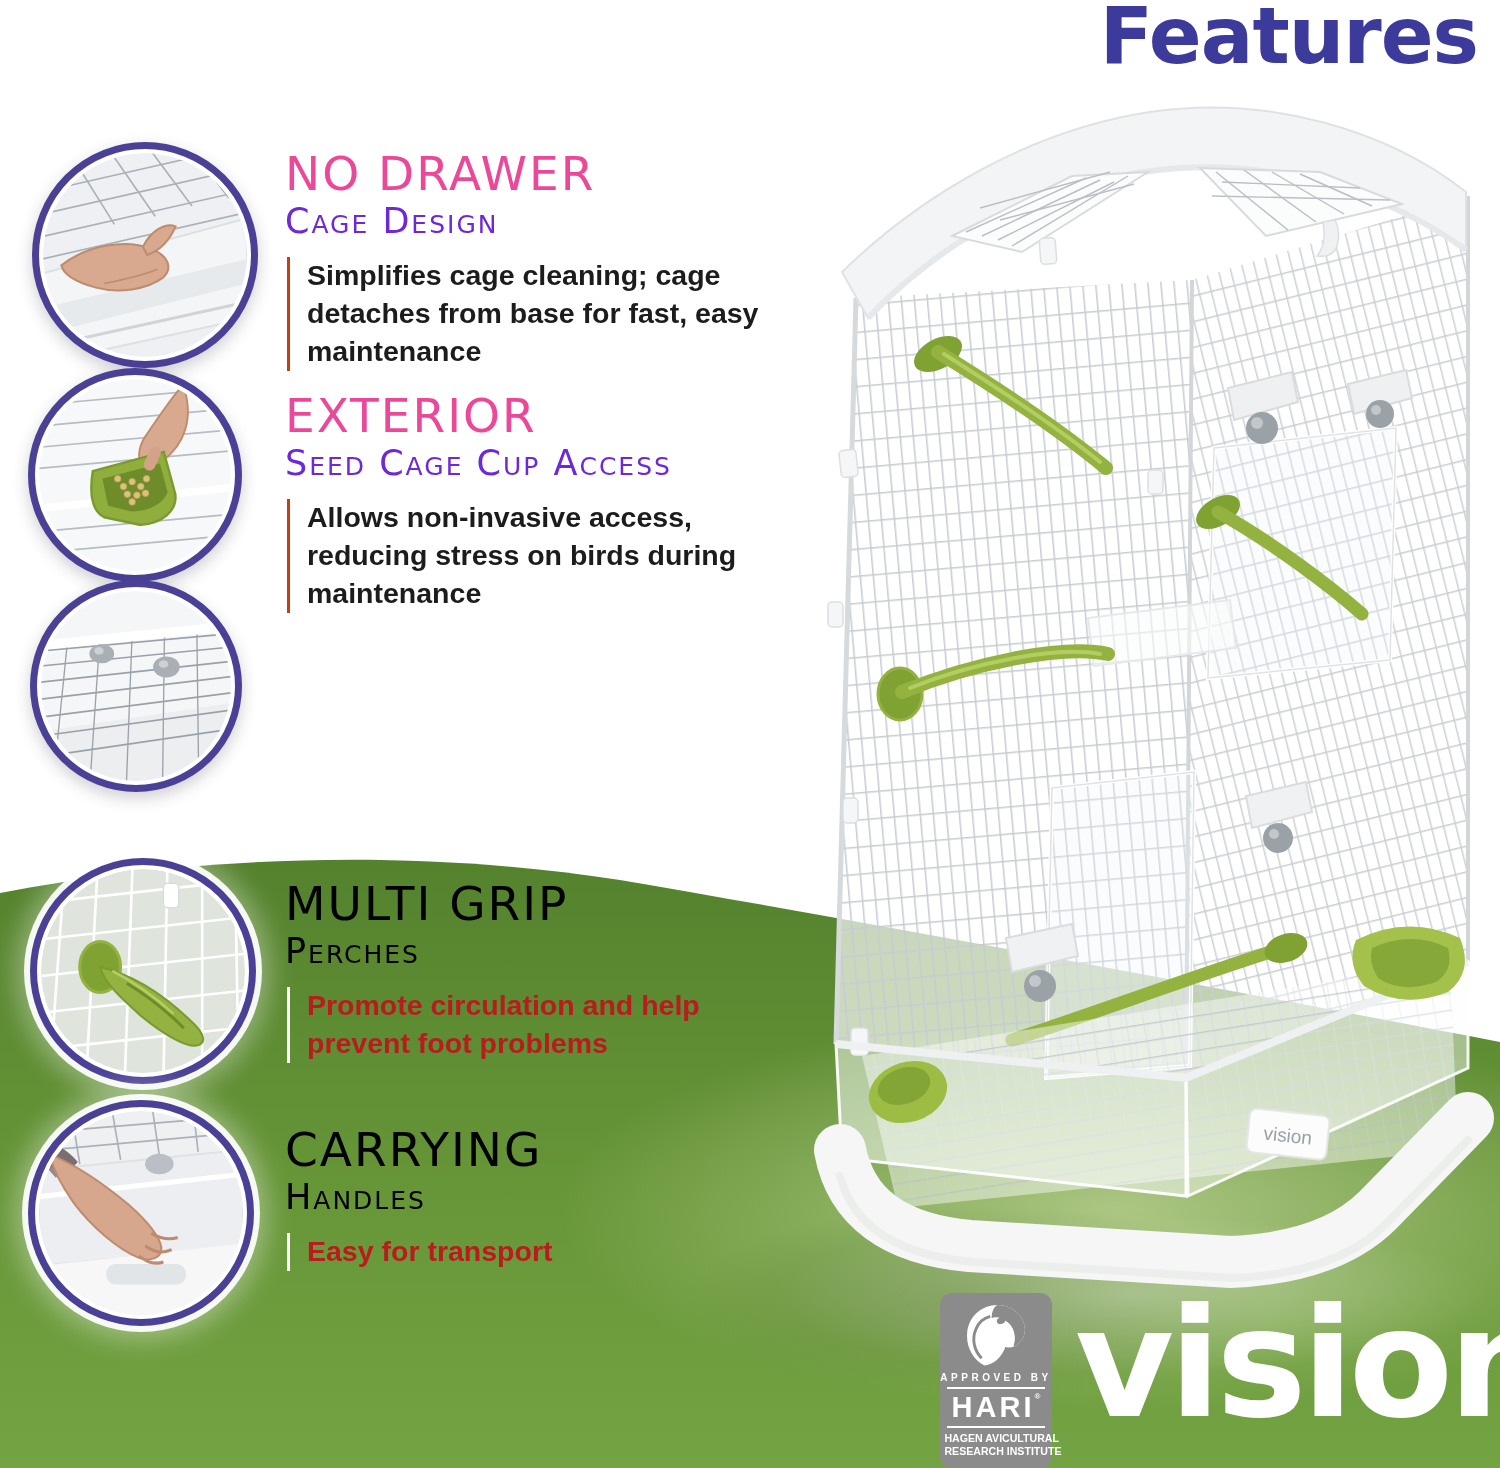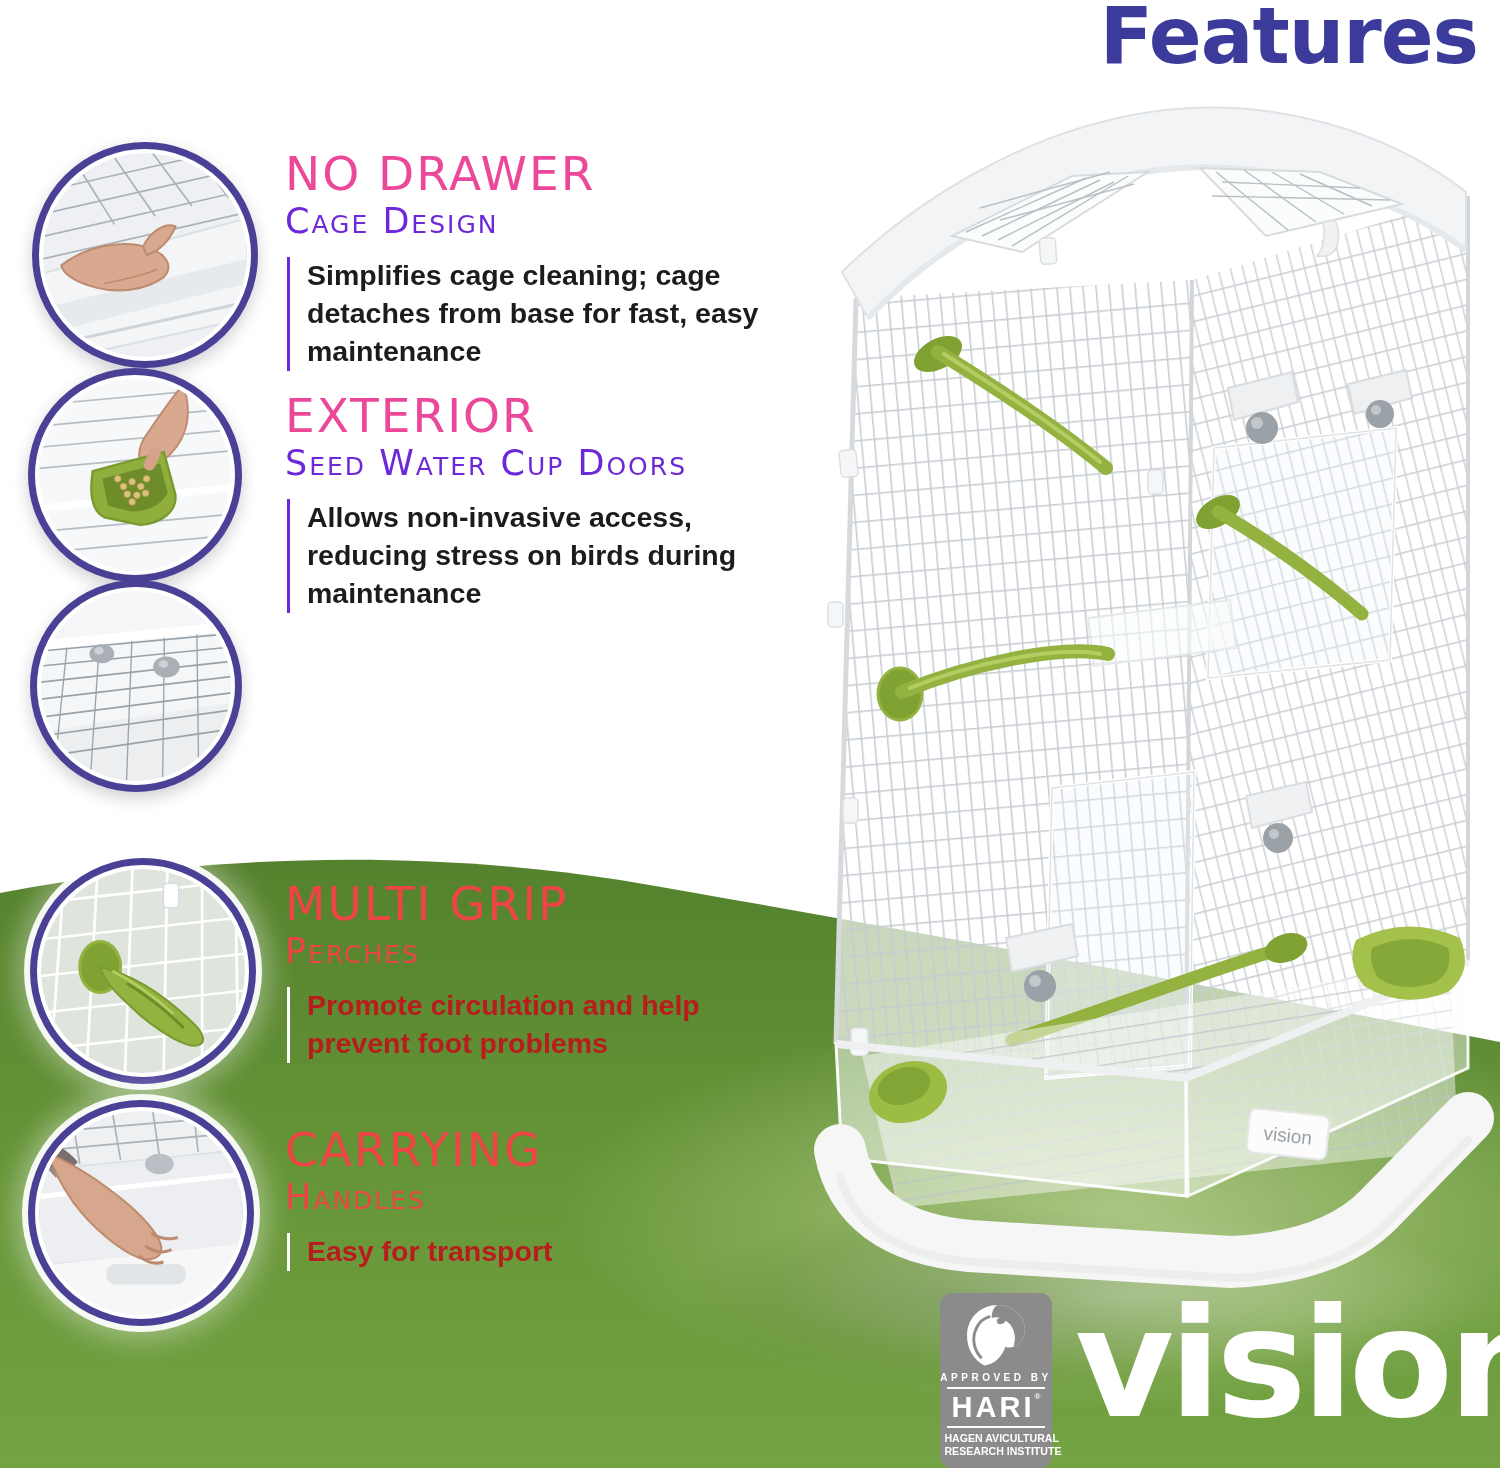--- a/index.html
+++ b/index.html
@@ -26,25 +26,25 @@
   .ftext{position:absolute;left:285px;z-index:4;}
   .fhead{
     font-family:"DejaVu Sans",sans-serif;font-weight:400;font-size:47px;line-height:1;
     letter-spacing:2px;color:#ec4899;
   }
   .fsub{
     font-family:"DejaVu Sans",sans-serif;font-weight:400;font-size:35px;line-height:1;
     letter-spacing:2px;color:#6d28d9;font-variant:small-caps;margin-top:7px;
   }
   .fbody{
-    margin-top:18px;margin-left:2px;border-left:3px solid #6d28d9;padding-left:17px;
+    margin-top:18px;margin-left:2px;border-left:3px solid #c2410c;padding-left:17px;
     font-family:"Liberation Sans",sans-serif;font-weight:bold;font-size:28.5px;
     line-height:1.33;color:#1c1c1e;
   }
-  .ftext.light .fhead,.ftext.light .fsub{color:#ef4444;}
+  .ftext.light .fhead,.ftext.light .fsub{color:#000000;}
   .ftext.light .fbody{color:#b91c1c;border-left-color:#ffffff;}
   .w480{width:480px}.w500{width:500px}.w545{width:545px}.w460{width:460px}
   
   .hari{
     position:absolute;left:940px;top:1293px;width:112px;height:175px;z-index:6;
     background:#8b8b8b;color:#ffffff;text-align:center;box-sizing:border-box;padding-top:6px;border-radius:12px;
   }
   .hari svg{display:block;margin:0 auto;}
   .hari .approved{font-size:10px;letter-spacing:3.5px;font-weight:bold;margin-top:5px;white-space:nowrap;}
   .hari .rule{height:2px;background:#ffffff;margin:4px 7px;}
@@ -367,21 +367,21 @@
   </div>
 
   <div class="ftext" style="top:150px;">
     <div class="fhead">NO DRAWER</div>
     <div class="fsub">Cage Design</div>
     <div class="fbody w480">Simplifies cage cleaning; cage detaches from base for fast, easy maintenance</div>
   </div>
 
   <div class="ftext" style="top:392px;">
     <div class="fhead">EXTERIOR</div>
-    <div class="fsub">Seed Water Cup Doors</div>
+    <div class="fsub">Seed Cage Cup Access</div>
     <div class="fbody w500">Allows non-invasive access, reducing stress on birds during maintenance</div>
   </div>
 
 
   <div class="ftext light" style="top:880px;">
     <div class="fhead">MULTI GRIP</div>
     <div class="fsub">Perches</div>
     <div class="fbody w460">Promote circulation and help prevent foot problems</div>
   </div>
 

